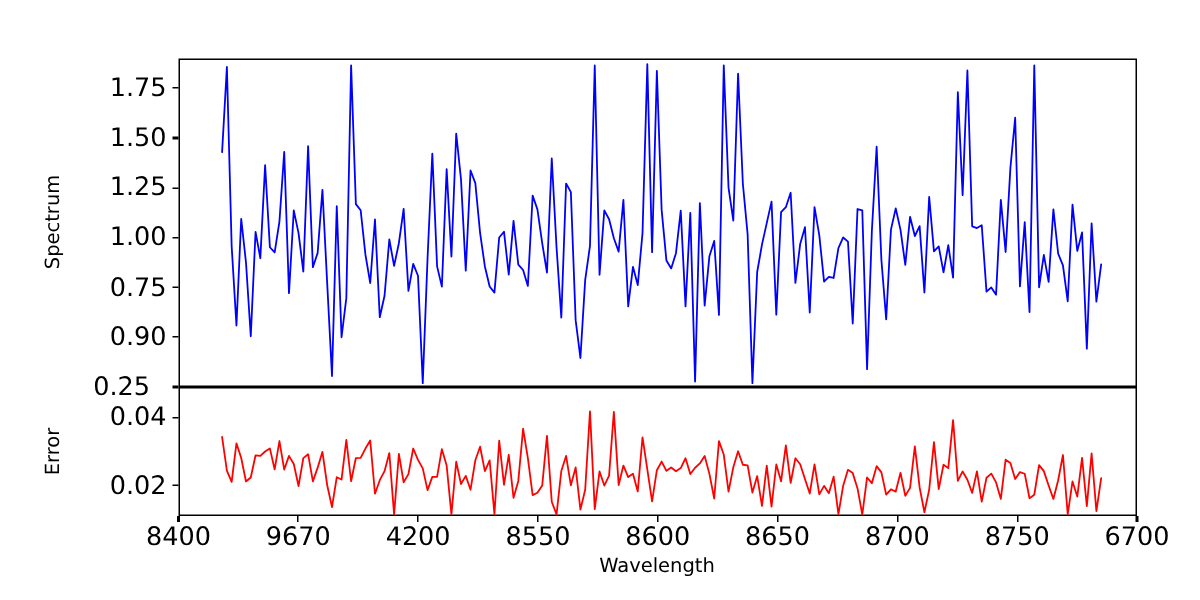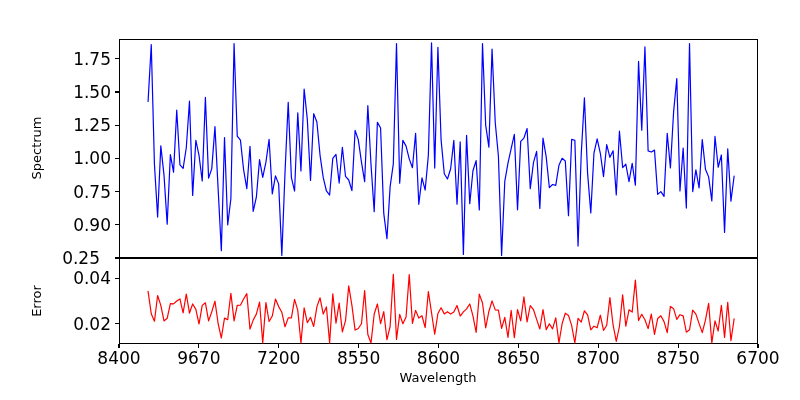--- a/index.html
+++ b/index.html
@@ -146,21 +146,21 @@
       <div class="tick-label ytick-label" style="top: 58.9091px; left: 55px; width: 56px;">1.75</div>
       <div class="tick-mark ytick-mark" style="top: 323.032px;"></div>
       <div class="tick-label ytick-label" style="top: 323.632px; left: 55px; width: 56px;">0.02</div>
       <div class="tick-mark ytick-mark" style="top: 277.768px;"></div>
       <div class="tick-label ytick-label" style="top: 278.368px; left: 55px; width: 56px;">0.04</div>
       <div class="tick-mark xtick-mark" style="left: 118.4px;"></div>
       <div class="tick-label xtick-label" style="left: 119px;">8400</div>
       <div class="tick-mark xtick-mark" style="left: 198.275px;"></div>
       <div class="tick-label xtick-label" style="left: 198.875px;">9670</div>
       <div class="tick-mark xtick-mark" style="left: 278.15px;"></div>
-      <div class="tick-label xtick-label" style="left: 278.75px;">7200</div>
+      <div class="tick-label xtick-label" style="left: 278.75px;">4200</div>
       <div class="tick-mark xtick-mark" style="left: 358.025px;"></div>
       <div class="tick-label xtick-label" style="left: 358.625px;">8550</div>
       <div class="tick-mark xtick-mark" style="left: 437.9px;"></div>
       <div class="tick-label xtick-label" style="left: 438.5px;">8600</div>
       <div class="tick-mark xtick-mark" style="left: 517.775px;"></div>
       <div class="tick-label xtick-label" style="left: 518.375px;">8650</div>
       <div class="tick-mark xtick-mark" style="left: 597.65px;"></div>
       <div class="tick-label xtick-label" style="left: 598.25px;">8700</div>
       <div class="tick-mark xtick-mark" style="left: 677.525px;"></div>
       <div class="tick-label xtick-label" style="left: 678.125px;">8750</div>

